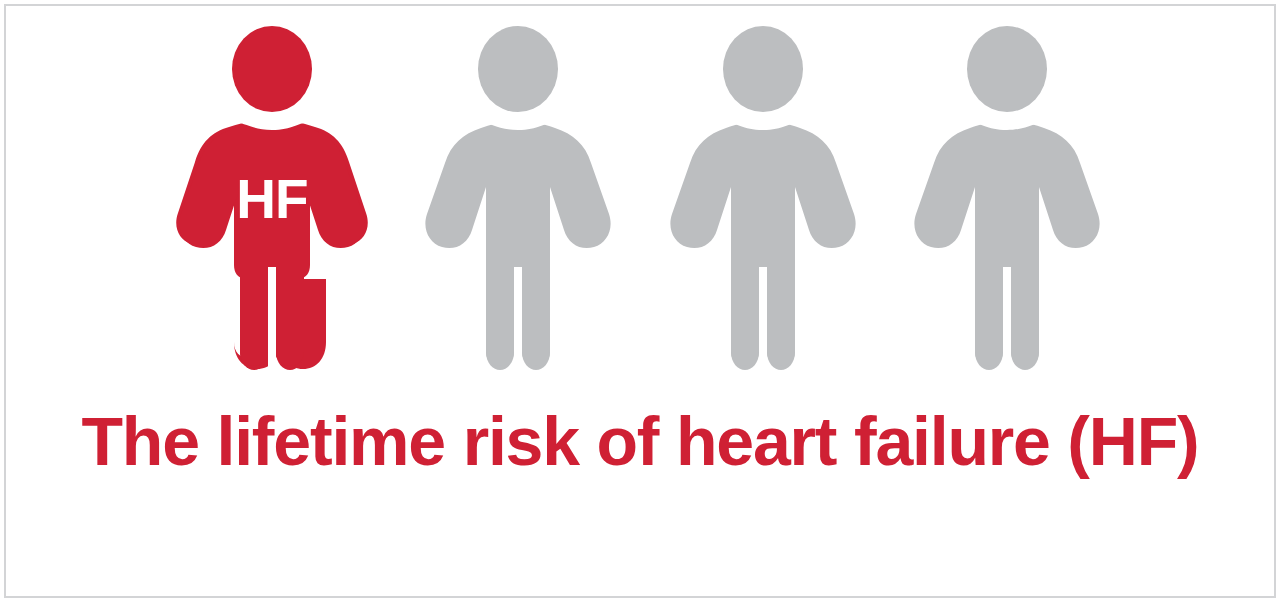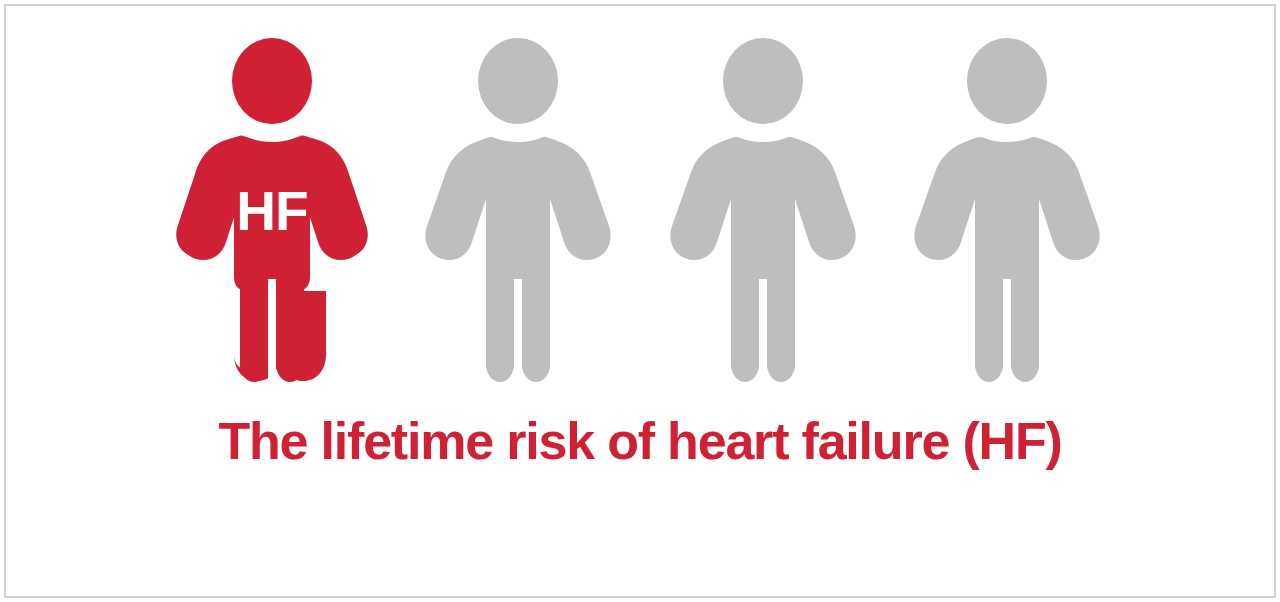--- a/index.html
+++ b/index.html
@@ -33,21 +33,21 @@
   }
   .figures-row {
     position: absolute;
     left: 0;
     top: 22px;
     width: 1280px;
     height: 345px;
   }
   .person {
     position: absolute;
-    top: 12px;
+    top: 0;
     width: 200px;
     height: 345px;
   }
   .person svg {
     display: block;
     width: 200px;
     height: 345px;
     overflow: visible;
   }
   .person-1 { left: 172px; }
@@ -71,21 +71,21 @@
   }
 
   .caption {
     position: absolute;
     left: 0;
     top: 408px;
     width: 1280px;
     text-align: center;
     font-family: "Liberation Sans", sans-serif;
     font-weight: 700;
-    font-size: 52px;
+    font-size: 68px;
     line-height: 67px;
     letter-spacing: -1.2px;
     color: #cf2034;
   }
   .caption .cap-line {
     display: block;
     white-space: nowrap;
   }
 </style>
 </head>

